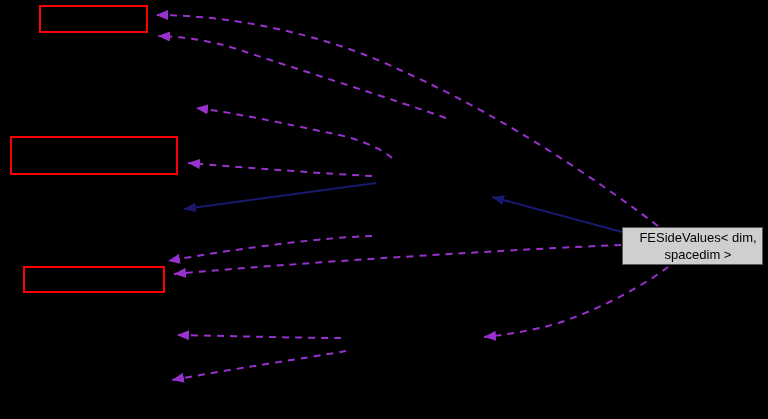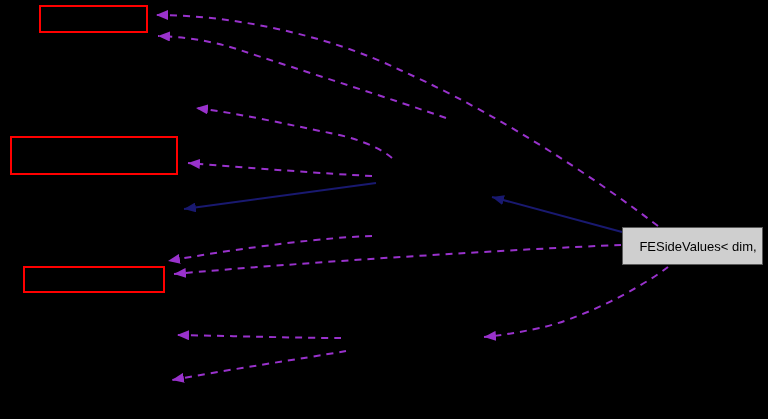--- a/index.html
+++ b/index.html
@@ -88,15 +88,16 @@
 
     <path d="M622,232 L492,197" fill="none" stroke-width="2" stroke="#191970" marker-end="url(#arrow-navy)"></path>
   </svg>
 
   <div class="red-node n1"></div>
   <div class="red-node n2"></div>
   <div class="red-node n3"></div>
 
   <div class="current-node">
     <span>FESideValues&lt; dim,</span>
+    <span>spacedim &gt;</span>
   </div>
 
 </div>
 
 </body></html>

